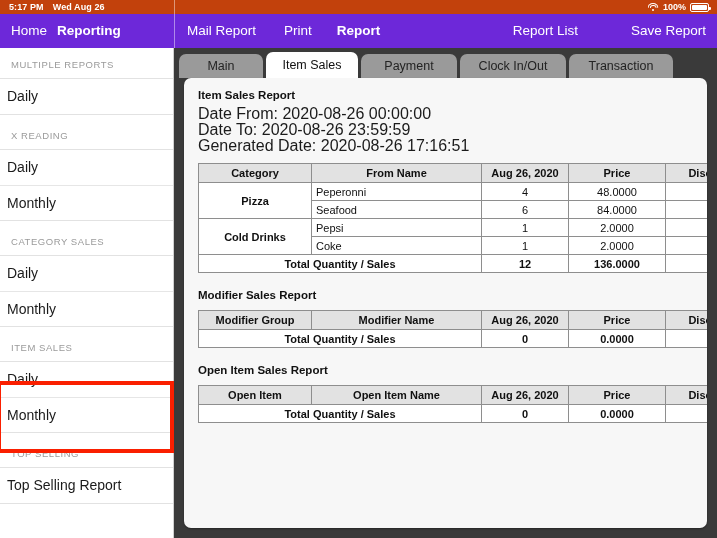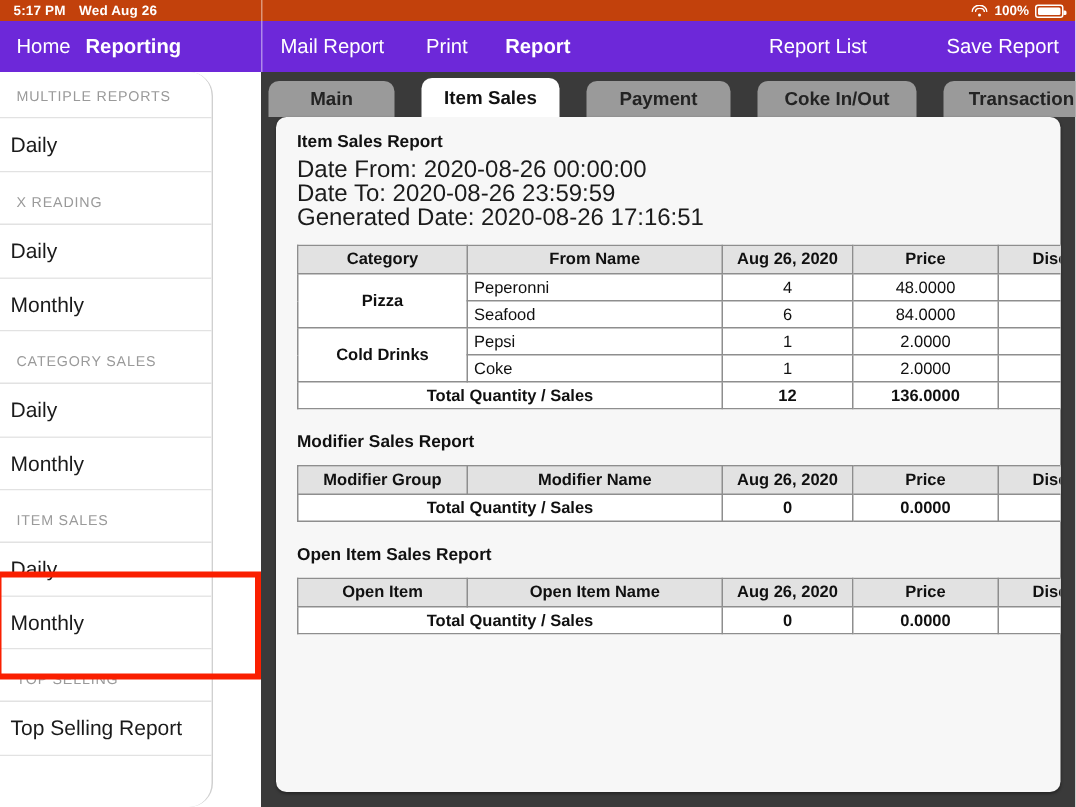--- a/index.html
+++ b/index.html
@@ -52,24 +52,23 @@
   #nav-home      { left: 11px; }
   #nav-reporting { left: 57px; }
   #nav-mail      { left: 187px; }
   #nav-print     { left: 263px; margin-left: 21px; }
   #nav-title     { left: 0; width: 717px; text-align: center; font-weight: 700; }
   #nav-reportlist{ right: 139px; }
   #nav-savereport{ right: 11px; }
 
   
   .sidebar {
-    position: absolute; top: 48px; left: 0; width: 142px; height: 490px;
+    position: absolute; top: 48px; left: 0; width: 174px; height: 490px;
     background: #ffffff; overflow: hidden;
     border-right: 1px solid #d0d0d0;
-    border-radius: 16px;
   }
   .sect-head {
     height: 30px; line-height: 34px; padding-left: 11px;
     font-size: 9.5px; letter-spacing: 0.55px; color: #9a9a9a;
     text-transform: uppercase; background: #ffffff;
   }
   .sect-list { border-top: 1px solid #e2e2e2; border-bottom: 1px solid #e2e2e2; }
   .side-row {
     height: 35px; line-height: 35px; padding-left: 7px;
     font-size: 14px; color: #1a1a1a; background: #ffffff; cursor: pointer;
@@ -87,23 +86,23 @@
     position: absolute; top: 48px; left: 174px; width: 543px; height: 490px;
     background: #3a3a3a;
   }
 
   
   .tabs {
     position: absolute; top: 4px; left: 0; width: 543px; height: 26px;
     display: flex; align-items: flex-end; padding-left: 5px;
   }
   .tab {
-    height: 24px; line-height: 24px; margin-right: 18px;
+    height: 24px; line-height: 24px; margin-right: 3px;
     background: #9a9a9a; color: #232323;
-    font-size: 12.5px; font-weight: 700; text-align: center;
+    font-size: 12.5px; font-weight: 400; text-align: center;
     border-radius: 7px 7px 0 0; cursor: pointer;
     padding: 0 9px; white-space: nowrap;
     position: relative;
   }
   .tab.active { background: #ffffff; color: #111111; height: 26px; line-height: 26px; z-index: 3; }
   .tab.t-main { min-width: 84px; }
   .tab.t-item { min-width: 92px; }
   .tab.t-pay  { min-width: 96px; }
   .tab.t-clock{ min-width: 106px; }
   .tab.t-trans{ min-width: 104px; }
@@ -214,21 +213,21 @@
       </div>
   </div>
   <div class="hl-box"></div>
 
   <div class="stage">
 
     <div class="tabs">
       <div class="tab t-main">Main</div>
       <div class="tab t-item active">Item Sales</div>
       <div class="tab t-pay">Payment</div>
-      <div class="tab t-clock">Coke In/Out</div>
+      <div class="tab t-clock">Clock In/Out</div>
       <div class="tab t-trans">Transaction</div>
     </div>
 
     <div class="panel">
       <div class="panel-inner">
 
         <div class="rpt-title">Item Sales Report</div>
         <div class="rpt-meta">Date From: 2020-08-26 00:00:00</div>
         <div class="rpt-meta">Date To: 2020-08-26 23:59:59</div>
         <div class="rpt-meta">Generated Date: 2020-08-26 17:16:51</div>

